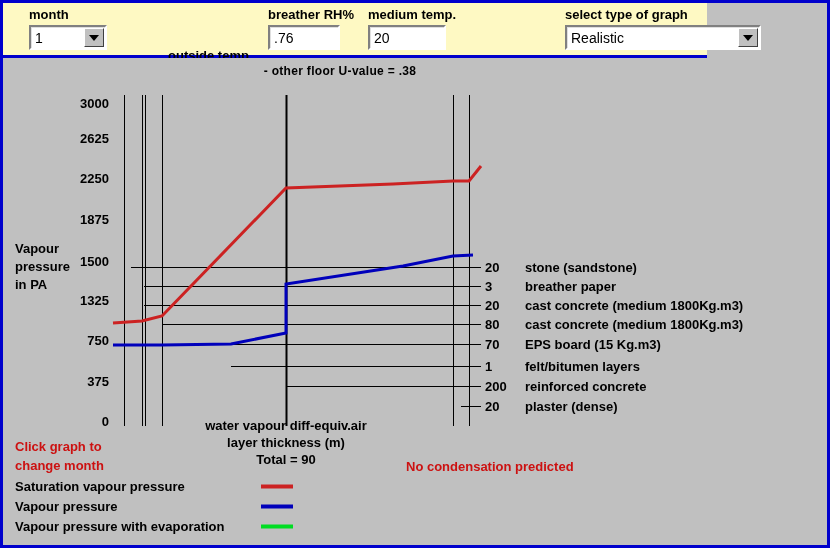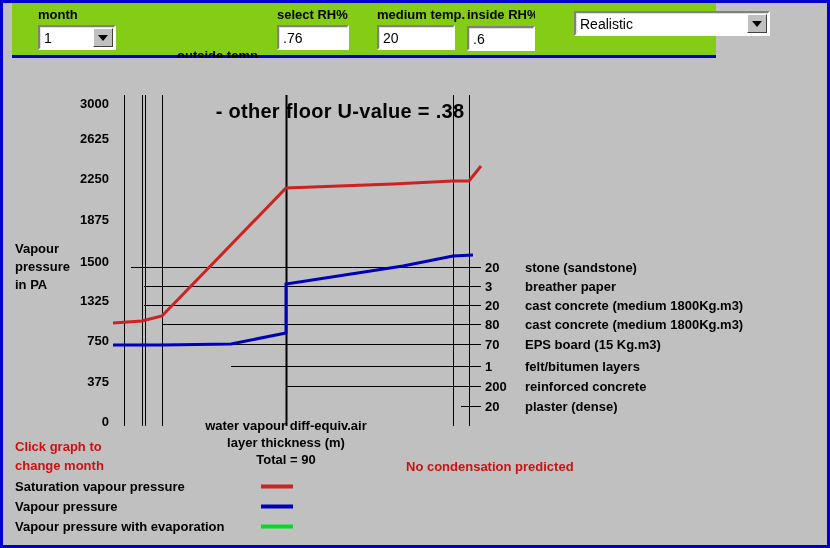--- a/index.html
+++ b/index.html
@@ -7,22 +7,22 @@
   body{font-family:"Liberation Sans",sans-serif;}
   #app{
     position:relative;width:830px;height:548px;
     background:#c0c0c0;
     border:3px solid #0000cc;
     box-sizing:border-box;
     overflow:hidden;
   }
   
   #controls{
-    position:absolute;left:9px;top:0;width:704px;height:55px;
-    background:#84cc16;
+    position:absolute;left:0;top:0;width:704px;height:55px;
+    background:#fef9c3;
     border-bottom:3px solid #0000cc;
     box-sizing:border-box;
   }
   .field{position:absolute;}
   .field-label{
     font-family:"Liberation Sans",sans-serif;
     font-size:13px;font-weight:bold;color:#000;
     white-space:nowrap;
     line-height:14px;
   }
@@ -61,23 +61,22 @@
   
   #graphpanel{
     position:absolute;left:0;top:55px;width:824px;height:487px;
     background:#c0c0c0;
     box-sizing:border-box;
   }
   #title{
     position:absolute;left:0;top:6px;width:674px;
     text-align:center;
     font-family:"Liberation Sans",sans-serif;
-    font-size:20px;font-weight:bold;color:#000;
+    font-size:12px;font-weight:bold;color:#000;
     letter-spacing:0.3px;
-    margin-top:36px;
   }
   svg{position:absolute;left:0;top:0;}
   .ylab{
     font-family:"Liberation Sans",sans-serif;
     font-size:13px;font-weight:bold;fill:#000;
     text-anchor:end;
   }
   .axtitle{
     font-family:"Liberation Sans",sans-serif;
     font-size:13px;font-weight:bold;fill:#000;
@@ -122,41 +121,36 @@
     </div>
 
     <div class="field" style="left:165px;top:5px;margin-top:41px;">
       <div class="field-label">outside temp.</div>
       <div class="winbox" style="width:72px;margin-top:3px;">
         <span>7.2</span>
       </div>
     </div>
 
     <div class="field" style="left:265px;top:5px;">
-      <div class="field-label">select RH%</div>
+      <div class="field-label">breather RH%</div>
       <div class="winbox" style="width:72px;margin-top:3px;">
         <span>.76</span>
       </div>
     </div>
 
     <div class="field" style="left:365px;top:5px;">
       <div class="field-label">medium temp.</div>
       <div class="winbox" style="width:78px;margin-top:3px;">
         <span>20</span>
       </div>
     </div>
 
-    <div class="field" style="left:455px;top:5px;width:68px;">
-      <div class="field-label lbl-clip" style="width:68px;">inside RH%</div>
-      <div class="winbox" style="width:68px;margin-top:3px;">
-        <span>.6</span>
-      </div>
-    </div>
 
     <div class="field" style="left:562px;top:5px;">
+      <div class="field-label">select type of graph</div>
       <div class="winbox combo" style="width:196px;margin-top:3px;">
         <span>Realistic</span>
         <span class="arrowbtn">
             <span class="tri"></span>
           </span>
       </div>
     </div>
 
   </div>
 

